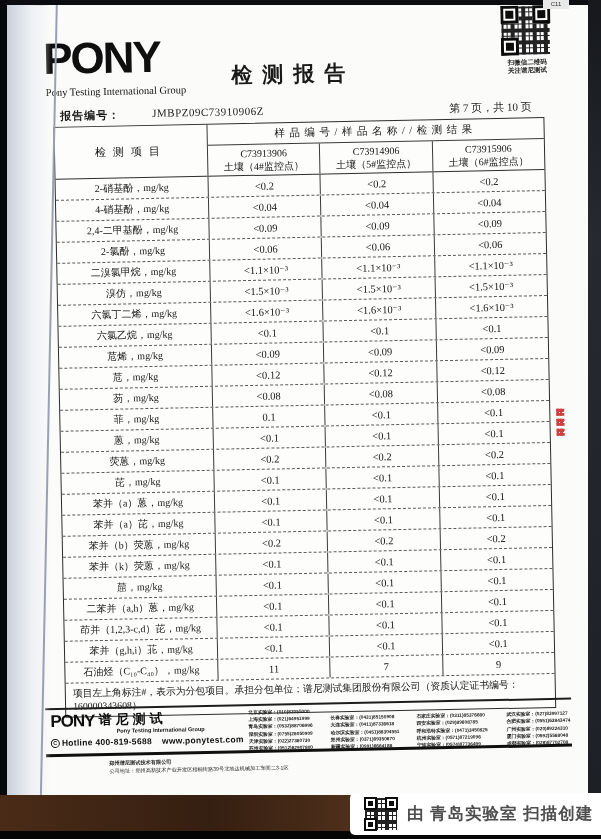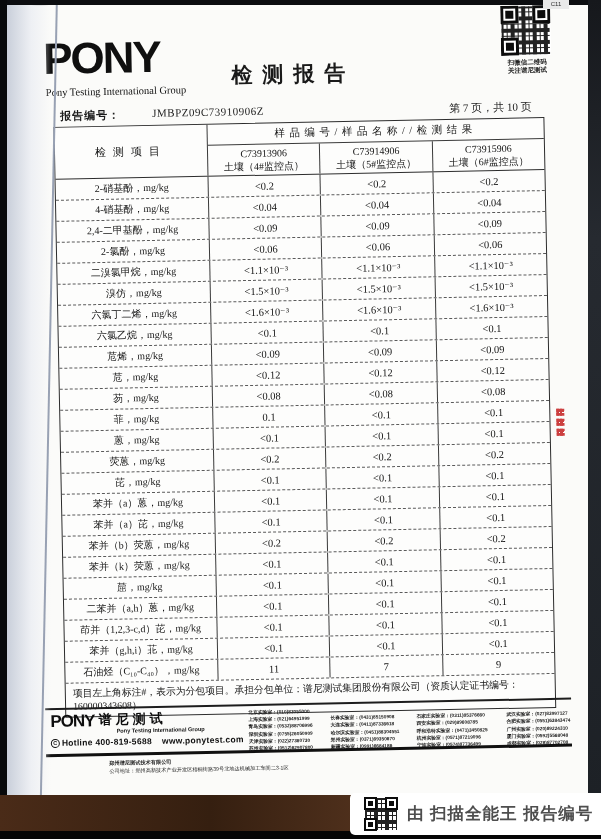--- a/index.html
+++ b/index.html
@@ -430,16 +430,16 @@
 
   <div class="strip"></div>
   <div class="strip-black"></div>
   <div class="cam-box">
     <div class="qr cam-qr">
       <span class="m"></span>
         <span class="f tl"></span>
         <span class="f tr"></span>
         <span class="f bl"></span>
     </div>
-    <div class="cam-text">由 扫描全能王 报告编号</div>
+    <div class="cam-text">由 青岛实验室 扫描创建</div>
   </div>
 
 </div>
 
 </body></html>

